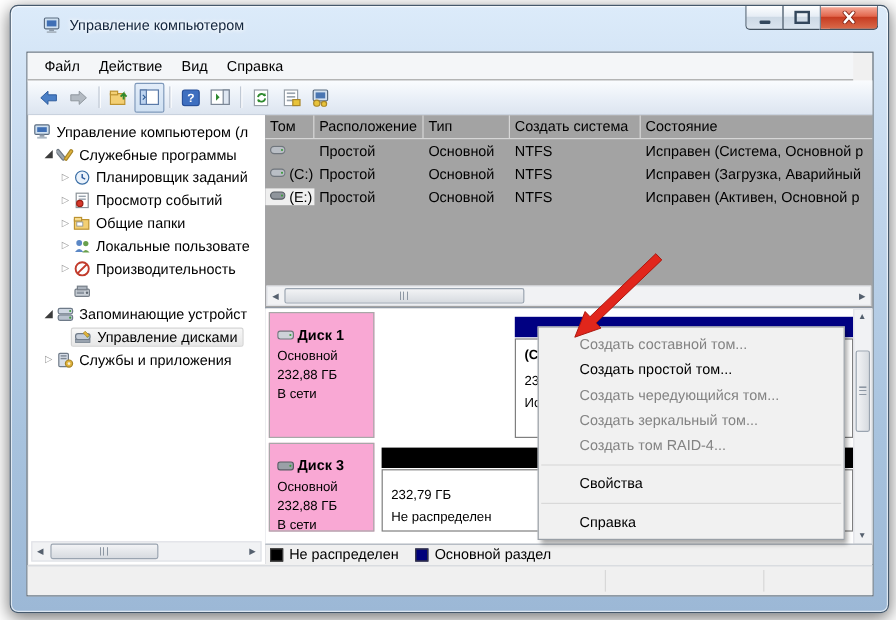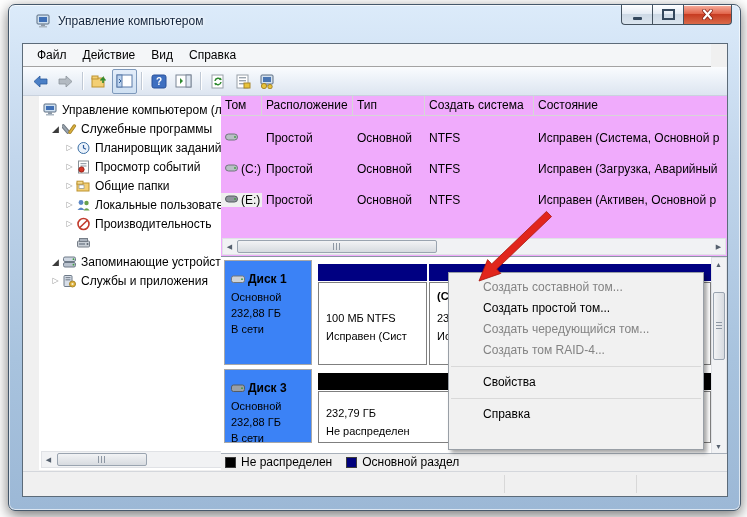--- a/index.html
+++ b/index.html
@@ -24,52 +24,52 @@
   .content{position:absolute;left:13px;top:38px;width:704px;height:452px;background:#f0f0f0;border:1px solid #5c6b79;}
   .menubar{position:absolute;left:0;top:0;right:16px;height:22px;background:#f4f6f8;border-bottom:2px solid #a3a3a3;display:flex;align-items:center;padding-left:6px;}
   .menubar .mitem{font-size:12px;color:#000;padding:2px 8px;cursor:default;}
   .toolbar{position:absolute;left:0;top:23px;right:0;height:28px;display:flex;align-items:center;padding-left:5px;
     background:linear-gradient(180deg,#fafcfe 0%,#e9eff7 55%,#dde5f0 100%);border-bottom:1px solid #c9d2de;}
   .tbtn{width:23px;height:23px;display:flex;align-items:center;justify-content:center;border:1px solid transparent;border-radius:2px;}
   .tbtn.pressed{border:1px solid #7e99bb;background:linear-gradient(180deg,#e3edf9,#cfe0f2);}
   .tsep{width:1px;height:18px;background:#c0c9d5;margin:0 4px;box-shadow:1px 0 0 #fff;}
   .main{position:absolute;left:0;top:52px;right:0;height:374px;}
   
-  .tree-panel{position:absolute;left:16px;top:0;bottom:0;width:197px;background:#fff;border-right:1px solid #8a96a3;overflow:hidden;}
+  .tree-panel{position:absolute;left:1px;top:0;bottom:0;width:197px;background:#fff;border-right:1px solid #8a96a3;overflow:hidden;}
   .tree-row{height:19px;display:flex;align-items:center;font-size:12px;white-space:nowrap;padding-top:0;}
   .tree-rows{padding-top:4px;}
   .expander{width:13px;text-align:center;font-size:8px;color:#9a9a9a;flex:none;}
   .expander.exp{color:#3c3c3c;font-size:9px;}
   .ticon{width:15px;height:14px;flex:none;margin-right:4px;}
   .tlabel{color:#000;}
   .sel{display:flex;align-items:center;background:linear-gradient(180deg,#f7f7f7,#e7e7e7);border:1px solid #d3d3d3;border-radius:2px;padding:0 4px 0 2px;margin-left:-2px;}
   
   .hscroll{position:absolute;height:15px;background:#f1f2f4;border:1px solid #e0e2e6;display:flex;align-items:center;}
   .vscroll{position:absolute;width:14px;background:#f1f2f4;border:1px solid #e0e2e6;}
   .sarrow{width:13px;height:13px;display:flex;align-items:center;justify-content:center;font-size:7px;color:#55606e;flex:none;}
   .hthumb{height:11px;background:linear-gradient(180deg,#f2f3f5,#d7dbe0);border:1px solid #9aa4b0;border-radius:2px;position:relative;}
   .vthumb{width:10px;background:linear-gradient(90deg,#f2f3f5,#d7dbe0);border:1px solid #9aa4b0;border-radius:2px;position:absolute;left:1px;}
   .gripH{position:absolute;left:50%;top:2px;width:8px;height:7px;transform:translateX(-50%);
     background:repeating-linear-gradient(90deg,#8d97a3 0 1px,transparent 1px 3px);}
   .gripV{position:absolute;top:50%;left:2px;height:8px;width:6px;transform:translateY(-50%);
     background:repeating-linear-gradient(180deg,#8d97a3 0 1px,transparent 1px 3px);}
   
   .right-pane{position:absolute;left:198px;right:0;top:0;bottom:0;}
-  .volumes-pane{position:absolute;left:0;right:0;top:0;height:160px;background:#f0abfc;border-bottom:1px solid #8a96a3;overflow:hidden;}
+  .volumes-pane{position:absolute;left:0;right:0;top:0;height:160px;background:#a3a3a3;border-bottom:1px solid #8a96a3;overflow:hidden;}
   .vhead{display:flex;height:19px;border-bottom:1px solid #d6d6d6;font-size:12px;}
   .vhead .hcell{border-right:1px solid #d6d6d6;padding:2px 0 0 4px;box-sizing:border-box;white-space:nowrap;overflow:hidden;}
-  .vrow{display:flex;height:19px;font-size:12px;align-items:center;margin-top:12px;}
+  .vrow{display:flex;height:19px;font-size:12px;align-items:center;}
   .vrow .cell{padding-left:4px;box-sizing:border-box;white-space:nowrap;overflow:hidden;flex:none;}
   .c0{width:41px;}.c1{width:91px;}.c2{width:72px;}.c3{width:109px;}.c4{flex:1 1 auto;min-width:0;}
   .namecell{display:flex;align-items:center;gap:3px;}
   .vrow.sel3 .c0{background:#efefef;}
   
   .graph-pane{position:absolute;left:0;right:0;top:161px;bottom:16px;background:#fff;overflow:hidden;}
   .disk-row{position:absolute;left:2px;right:16px;}
-  .disk-hdr{position:absolute;left:1px;top:0;bottom:2px;width:88px;border:1px solid #a8a8a8;background:#3b82f6;box-sizing:border-box;padding:10px 0 0 6px;font-size:11px;line-height:16px;}
+  .disk-hdr{position:absolute;left:1px;top:0;bottom:2px;width:88px;border:1px solid #a8a8a8;background:#f9a8d4;box-sizing:border-box;padding:10px 0 0 6px;font-size:11px;line-height:16px;}
   .disk-name{font-size:12px;font-weight:bold;display:flex;align-items:center;gap:3px;margin-bottom:2px;}
   .partition{position:absolute;top:0;bottom:2px;}
   .pstrip{position:absolute;left:0;right:0;top:4px;height:17px;}
   .pbody{position:absolute;left:0;right:0;top:22px;bottom:0;border:1px solid #7f7f7f;background:#fff;box-sizing:border-box;padding:4px 0 0 7px;font-size:11px;line-height:18px;overflow:hidden;white-space:nowrap;}
   .plabel{font-weight:bold;min-height:22px;}
   .pbody.center2{padding-top:26px;}
   .pbody.pad12{padding-top:12px;}
   
   .legend{position:absolute;left:0;right:0;bottom:0;height:16px;background:#f0f0f0;display:flex;align-items:center;gap:14px;padding-left:4px;font-size:12px;border-top:1px solid #a8b0ba;}
   .lgitem{display:flex;align-items:center;gap:5px;}
@@ -270,20 +270,31 @@
           </div>
           <div class="tree-row" style="padding-left:10px">
             <span class="expander exp">◢</span>
             <svg class="ticon" viewBox="0 0 15 14">
                   <rect x="1.5" y="2" width="12" height="4.5" rx="1.5" fill="#cfd7e2" stroke="#6e7a88"></rect>
                   <rect x="1.5" y="7.5" width="12" height="4.5" rx="1.5" fill="#b9c2ce" stroke="#6e7a88"></rect>
                   <circle cx="11.5" cy="4.2" r=".9" fill="#3c9c3c"></circle>
                   <circle cx="11.5" cy="9.7" r=".9" fill="#3c9c3c"></circle>
                 </svg>
             <span class="tlabel">Запоминающие устройст</span>
+          </div>
+          <div class="tree-row" style="padding-left:37px">
+            <span class="sel">
+              <svg class="ticon" viewBox="0 0 15 14">
+                    <rect x="1" y="4" width="12" height="5" rx="2" fill="#c5cdd8" stroke="#6e7a88"></rect>
+                    <rect x="1" y="9" width="12" height="2.4" fill="#98a2ae" stroke="#6e7a88" stroke-width=".6"></rect>
+                    <circle cx="11" cy="6.4" r=".9" fill="#3c9c3c"></circle>
+                    <path d="M9 2 l3.4 3.4 -1.6 1.6 -3.4 -3.4 z" fill="#e0b33c" stroke="#a8862a" stroke-width=".6"></path>
+                  </svg>
+              <span class="tlabel">Управление дисками</span>
+            </span>
           </div>
           <div class="tree-row" style="padding-left:10px">
             <span class="expander">▷</span>
             <svg class="ticon" viewBox="0 0 15 14">
                   <rect x="2" y="1.5" width="8" height="11" rx="1" fill="#d7dee8" stroke="#6e7a88"></rect>
                   <rect x="3.5" y="3" width="5" height="1.2" fill="#7e8894"></rect>
                   <rect x="3.5" y="5.2" width="5" height="1.2" fill="#7e8894"></rect>
                   <circle cx="10.5" cy="10" r="3" fill="#e0b33c" stroke="#a8862a"></circle>
                   <circle cx="10.5" cy="10" r="1.1" fill="#f6f0da"></circle>
                 </svg>
@@ -364,27 +375,20 @@
               <div class="disk-name">
                     <svg width="14" height="9" viewBox="0 0 14 9">
                       <rect x="0.5" y="1" width="13" height="6.5" rx="2" fill="#cdd2d8" stroke="#70767d"></rect>
                       <circle cx="11" cy="4.2" r=".9" fill="#3c9c3c"></circle>
                     </svg>
                     <span>Диск 1</span>
                   </div>
               <div>Основной</div>
               <div>232,88 ГБ</div>
               <div>В сети</div>
-            </div>
-            <div class="partition" style="left:95px;width:109px">
-              <div class="pstrip" style="background: rgb(0, 0, 130);"></div>
-              <div class="pbody center2">
-                <div>100 МБ NTFS</div>
-                <div>Исправен (Сист</div>
-              </div>
             </div>
             <div class="partition" style="left:206px;right:0">
               <div class="pstrip" style="background: rgb(0, 0, 130);"></div>
               <div class="pbody">
                 <div class="plabel">(C:</div>
                 <div>232,</div>
                 <div>Исп</div>
               </div>
             </div>
           </div>
@@ -436,20 +440,21 @@
     <div class="statusbar">
       <div class="ssep" style="left:481px"></div>
       <div class="ssep" style="left:613px"></div>
     </div>
   </div>
 
   <div class="context-menu">
     <div class="cmitem disabled">Создать составной том...</div>
     <div class="cmitem">Создать простой том...</div>
     <div class="cmitem disabled">Создать чередующийся том...</div>
+    <div class="cmitem disabled">Создать зеркальный том...</div>
     <div class="cmitem disabled">Создать том RAID-4...</div>
     <div class="cmsep"></div>
     <div class="cmitem">Свойства</div>
     <div class="cmsep"></div>
     <div class="cmitem">Справка</div>
   </div>
 
   <svg class="arrow-svg" viewBox="0 0 130 100">
     <polygon points="107.5,16.4 52.7,68.9 48.6,64.6 40,86 61.8,78.4 57.7,74.1 112.5,21.6" fill="#e1261c" stroke="#a8150b" stroke-width="0.8"></polygon>
   </svg>

